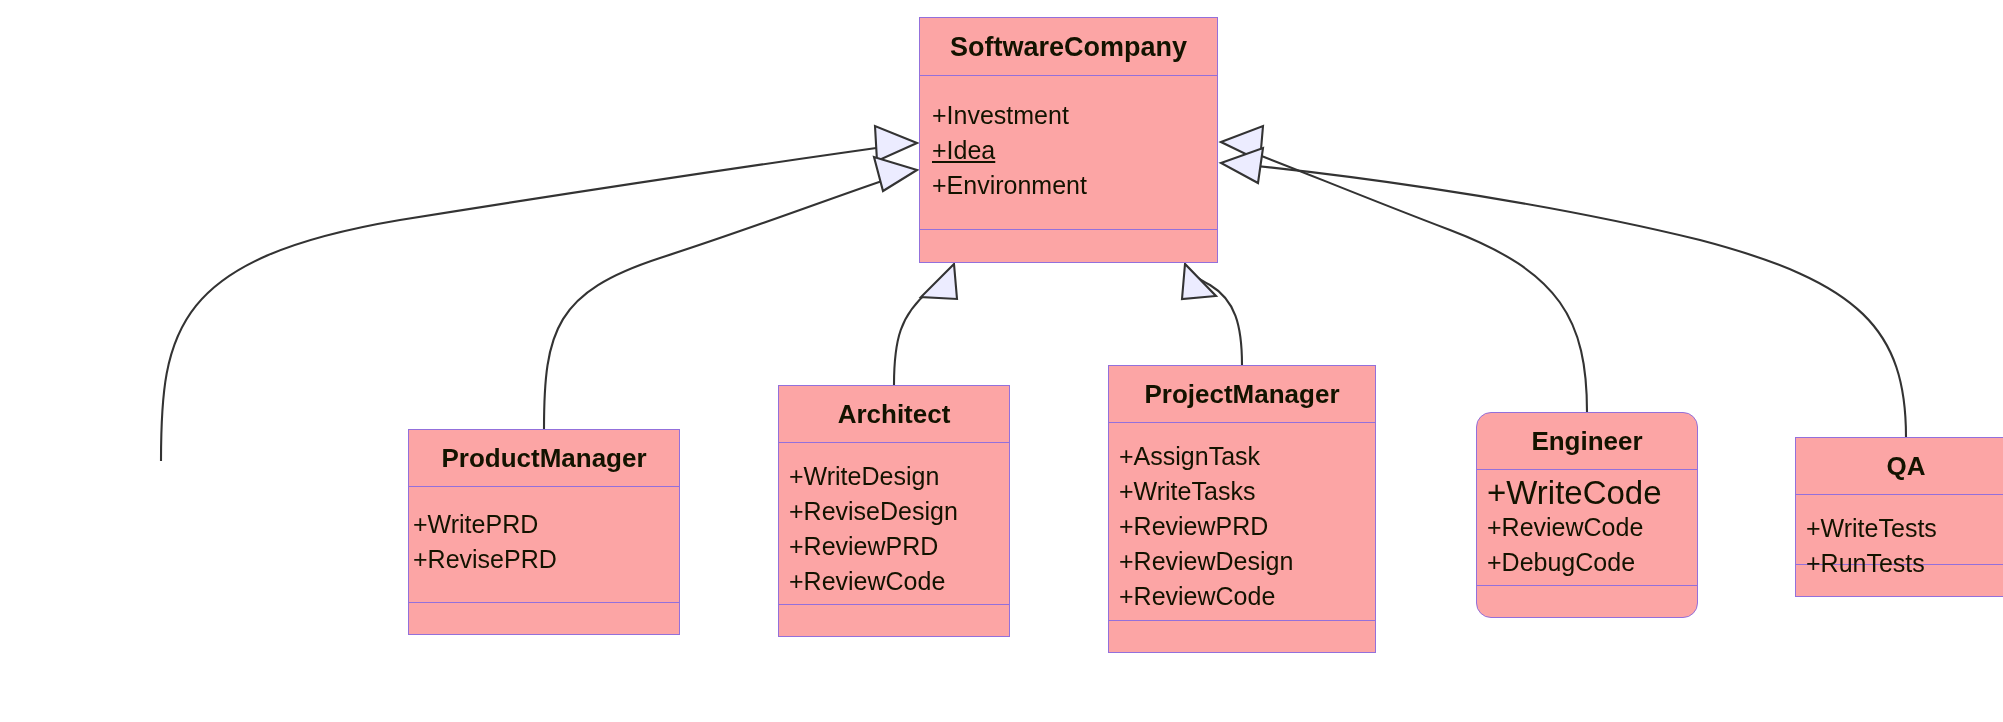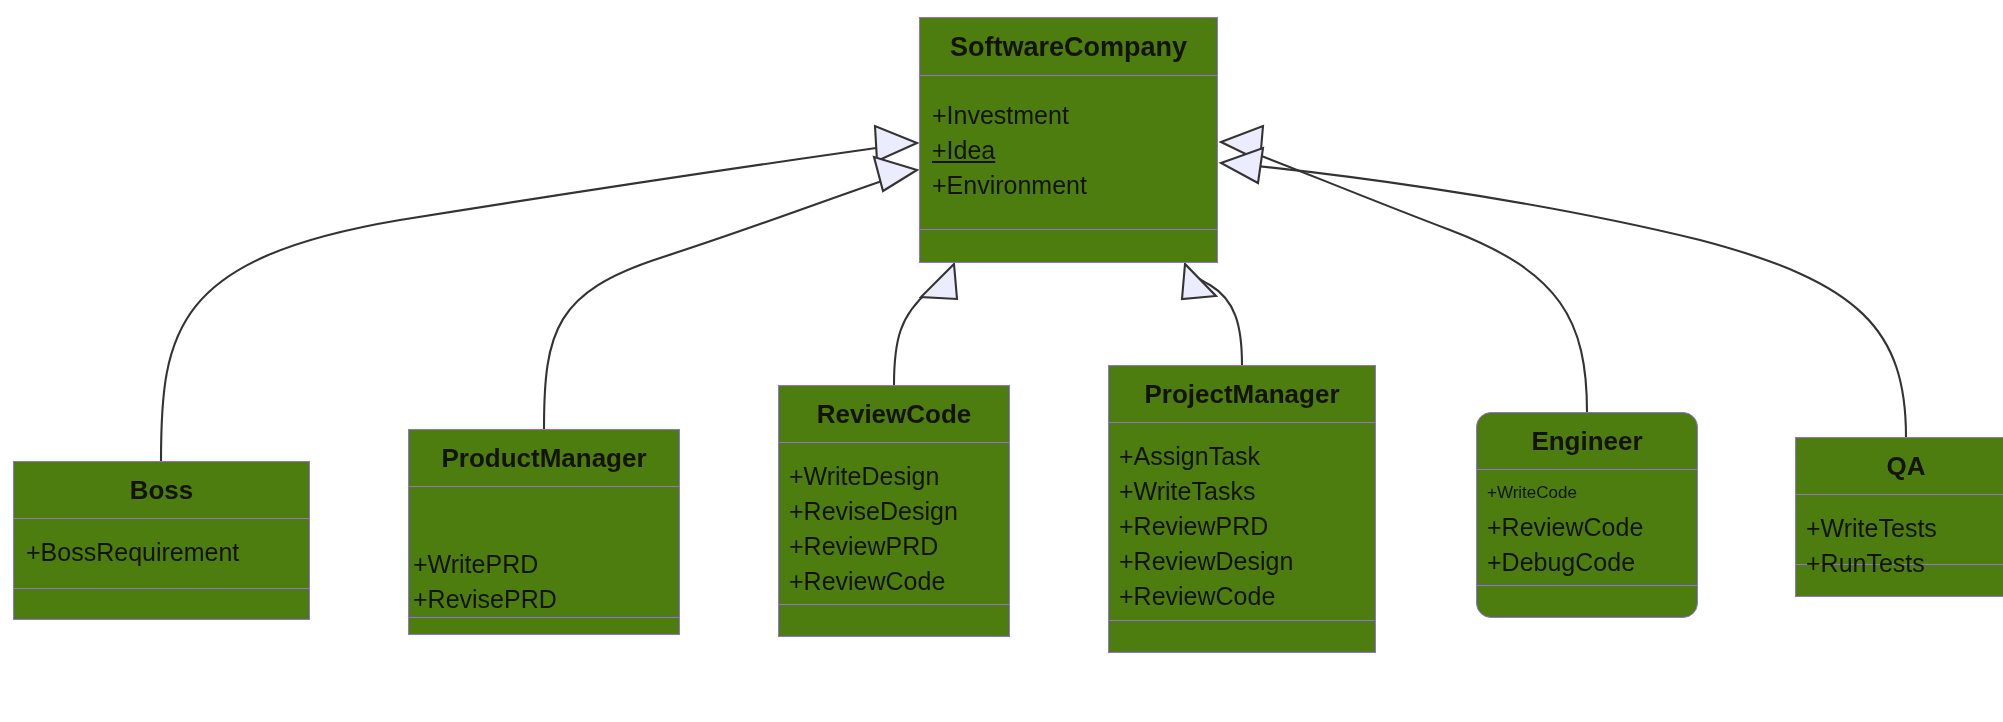--- a/index.html
+++ b/index.html
@@ -19,21 +19,21 @@
     position: absolute;
     left: 0;
     top: 0;
     width: 2003px;
     height: 722px;
     pointer-events: none;
   }
   .uml-class {
     position: absolute;
     box-sizing: border-box;
-    background: #4d7c0f;
+    background: #fca5a5;
     border: 1.6px solid #9370db;
     display: flex;
     flex-direction: column;
   }
   .class-title {
     box-sizing: border-box;
     width: 100%;
     text-align: center;
     font-weight: bold;
     color: #131300;
@@ -85,39 +85,32 @@
   <div class="uml-class" style="left:919px; top:17px; width:299px; height:246px;">
     <div class="class-title" style="height:58px; line-height:58px; font-size:27px;">SoftwareCompany</div>
     <div class="class-members" style="height:152px; padding:22px 0 0 12px;">
       <div class="member-row" style="font-size:25px; line-height:35px;">+Investment</div>
       <div class="member-row" style="font-size:25px; line-height:35px;text-decoration:underline;">+Idea</div>
       <div class="member-row" style="font-size:25px; line-height:35px;">+Environment</div>
     </div>
     <div class="class-methods-empty" style="height:32px;"></div>
   </div>
 
-  <div class="uml-class" style="left:13px; top:461px; width:297px; height:159px;">
-    <div class="class-title" style="height:57px; line-height:57px; font-size:26px;">Boss</div>
-    <div class="class-members" style="height:70px; padding:16px 0 0 12px;">
-      <div class="member-row" style="font-size:25px; line-height:35px;">+BossRequirement</div>
-    </div>
-    <div class="class-methods-empty" style="height:30px;"></div>
-  </div>
 
-  <div class="uml-class" style="left:408px; top:429px; width:272px; height:206px;gap:40px;">
+  <div class="uml-class" style="left:408px; top:429px; width:272px; height:206px;">
     <div class="class-title" style="height:57px; line-height:57px; font-size:26px;">ProductManager</div>
     <div class="class-members" style="height:116px; padding:20px 0 0 4px;">
       <div class="member-row" style="font-size:25px; line-height:35px;">+WritePRD</div>
       <div class="member-row" style="font-size:25px; line-height:35px;">+RevisePRD</div>
     </div>
     <div class="class-methods-empty" style="height:31px;"></div>
   </div>
 
   <div class="uml-class" style="left:778px; top:385px; width:232px; height:252px;">
-    <div class="class-title" style="height:57px; line-height:57px; font-size:26px;">ReviewCode</div>
+    <div class="class-title" style="height:57px; line-height:57px; font-size:26px;">Architect</div>
     <div class="class-members" style="height:162px; padding:16px 8px 0 10px;">
       <div class="member-row" style="font-size:25px; line-height:35px;">+WriteDesign</div>
       <div class="member-row" style="font-size:25px; line-height:35px;">+ReviseDesign</div>
       <div class="member-row" style="font-size:25px; line-height:35px;">+ReviewPRD</div>
       <div class="member-row" style="font-size:25px; line-height:35px;">+ReviewCode</div>
     </div>
     <div class="class-methods-empty" style="height:31px;"></div>
   </div>
 
   <div class="uml-class" style="left:1108px; top:365px; width:268px; height:288px;">
@@ -128,21 +121,21 @@
       <div class="member-row" style="font-size:25px; line-height:35px;">+ReviewPRD</div>
       <div class="member-row" style="font-size:25px; line-height:35px;">+ReviewDesign</div>
       <div class="member-row" style="font-size:25px; line-height:35px;">+ReviewCode</div>
     </div>
     <div class="class-methods-empty" style="height:31px;"></div>
   </div>
 
   <div class="uml-class" style="left:1476px; top:412px; width:222px; height:206px;border-radius:15px;">
     <div class="class-title" style="height:57px; line-height:57px; font-size:26px;">Engineer</div>
     <div class="class-members" style="height:116px; padding:5px 0 0 10px;">
-      <div class="member-row" style="font-size:17px; line-height:35px;">+WriteCode</div>
+      <div class="member-row" style="font-size:33px; line-height:35px;">+WriteCode</div>
       <div class="member-row" style="font-size:25px; line-height:35px;">+ReviewCode</div>
       <div class="member-row" style="font-size:25px; line-height:35px;">+DebugCode</div>
     </div>
     <div class="class-methods-empty" style="height:31px;"></div>
   </div>
 
   <div class="uml-class" style="left:1795px; top:437px; width:222px; height:160px;">
     <div class="class-title" style="height:57px; line-height:57px; font-size:26px;">QA</div>
     <div class="class-members" style="height:70px; padding:16px 0 0 10px;">
       <div class="member-row" style="font-size:25px; line-height:35px;">+WriteTests</div>

